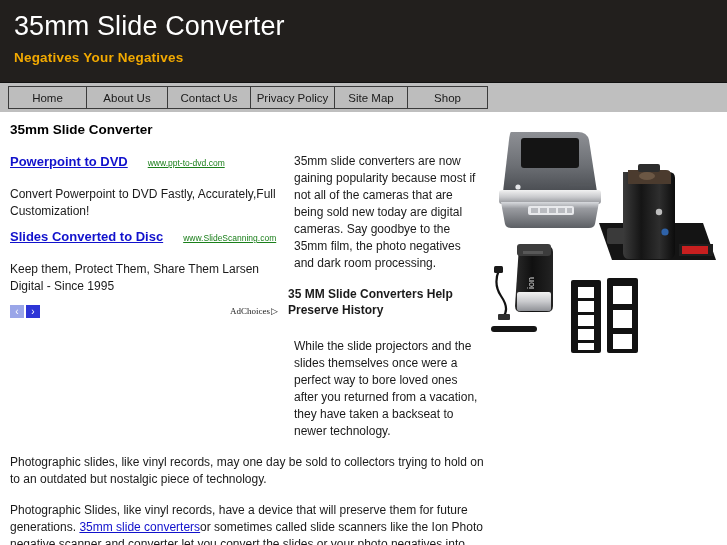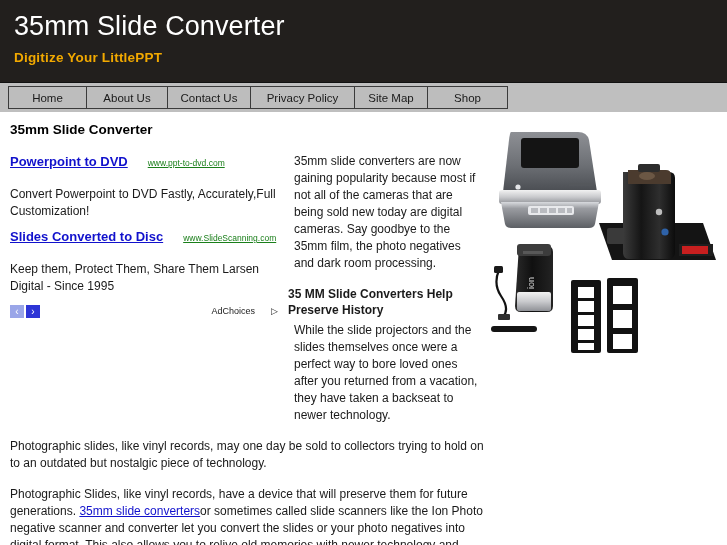--- a/index.html
+++ b/index.html
@@ -61,21 +61,21 @@
     align-items: center;
     justify-content: center;
     margin-right: -1px;
     cursor: pointer;
     box-sizing: border-box;
     white-space: nowrap;
   }
   .nav-w-home    { width: 79px; }
   .nav-w-about   { width: 82px; }
   .nav-w-contact { width: 84px; }
-  .nav-w-privacy { width: 105px; text-align: right; }
+  .nav-w-privacy { width: 85px; text-align: right; }
   .nav-w-sitemap { width: 74px; }
   .nav-w-shop    { width: 81px; }
 
   
   .content {
     position: relative;
     padding: 10px 0 0 10px;
   }
   .page-title {
     font-size: 13.5px;
@@ -145,59 +145,60 @@
     cursor: pointer;
     line-height: 1;
   }
   .ad-arrow-prev { background: #9aa6e8; }
   .ad-arrow-next { background: #2d35d6; }
   .adchoices {
     font-size: 9px;
     color: #222;
     display: flex;
     align-items: center;
-    gap: 16px;
-    cursor: pointer;
+    gap: 1px;
+    cursor: pointer;
+    font-family: Liberation Serif, serif;
   }
   .adchoices-tri { font-size: 9px; }
 
   
   .mid-col {
     float: left;
     width: 190px;
     font-size: 12px;
     line-height: 17px;
   }
   .mid-col p { margin: 0 0 14px 6px; }
   .mid-head {
     font-weight: bold;
     font-size: 12px;
     line-height: 16px;
-    margin: 0 0 4px 0;
+    margin: 0 0 20px 0;
   }
 
   .flow-par {
     margin: 0 0 14px 0;
     font-size: 12px;
     line-height: 17px;
     clear: none;
   }
   .inline-link {
     color: #1111cc;
     text-decoration: underline;
     cursor: pointer;
   }
   .clearer { clear: both; }
 </style>
 </head>
 <body>
 
 <div class="header">
   <h1 class="site-title">35mm Slide Converter</h1>
-  <div class="site-tagline">Digitize Your LittlePPT</div>
+  <div class="site-tagline">Negatives Your Negatives</div>
 </div>
 
 <div class="navbar">
   <div class="nav-item nav-w-home">Home</div>
   <div class="nav-item nav-w-about">About Us</div>
   <div class="nav-item nav-w-contact">Contact Us</div>
   <div class="nav-item nav-w-privacy">Privacy Policy</div>
   <div class="nav-item nav-w-sitemap">Site Map</div>
   <div class="nav-item nav-w-shop">Shop</div>
 </div>

